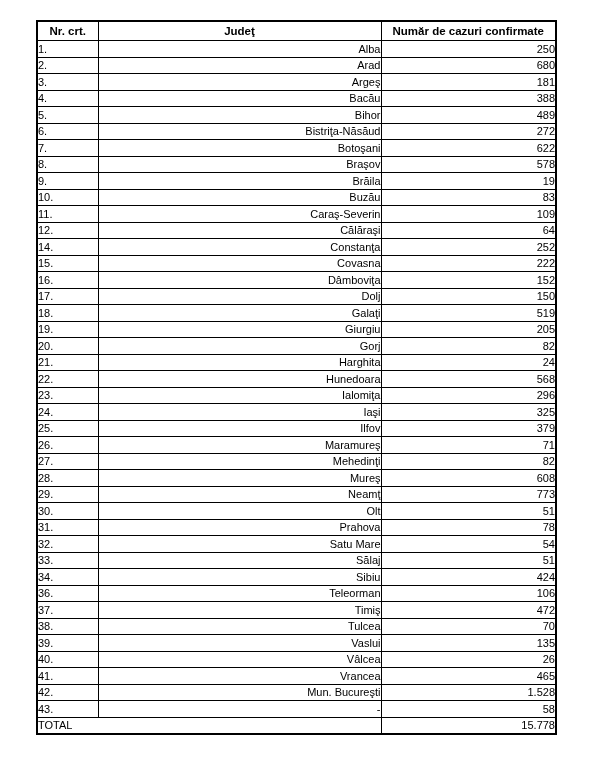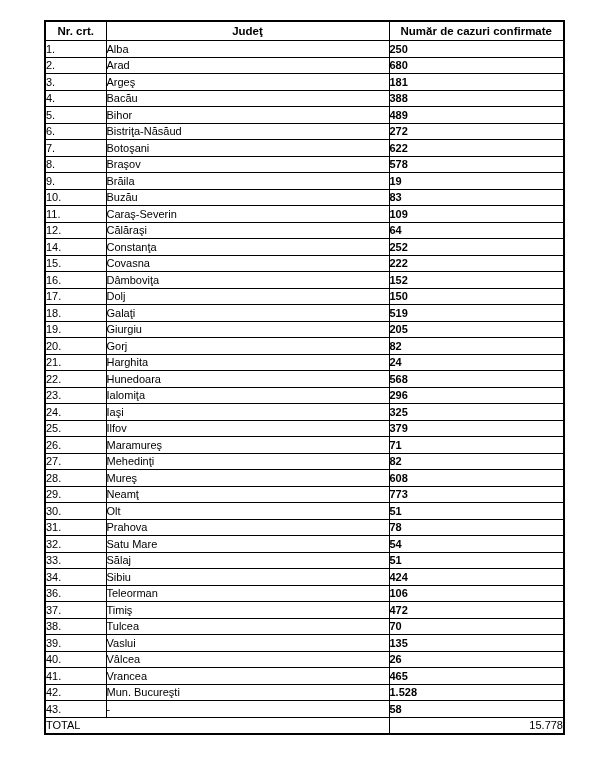--- a/index.html
+++ b/index.html
@@ -12,21 +12,21 @@
     color: #000000;
   }
   .page {
     position: relative;
     width: 604px;
     height: 781px;
     background: #ffffff;
   }
   table.cases {
     position: absolute;
-    left: 44px;
+    left: 36px;
     top: 20px;
     width: 519px;
     border-collapse: collapse;
     table-layout: fixed;
     border: 2px solid #000000;
   }
   table.cases th,
   table.cases td {
     border: 1px solid #000000;
     font-size: 11px;
@@ -41,26 +41,25 @@
     font-weight: bold;
     text-align: center;
     height: 18px;
     font-size: 11.5px;
   }
   .td-nr {
     text-align: left;
     padding-left: 6px;
   }
   .td-judet {
-    text-align: left;
+    text-align: right;
     padding-left: 7px;
   }
   .td-cazuri {
-    text-align: left;
-    font-weight: bold;
+    text-align: right;
   }
   tfoot .total-label-cell {
     text-align: left;
   }
   tfoot .total-value-cell {
     text-align: right;
   }
 </style>
 </head>
 <body>

